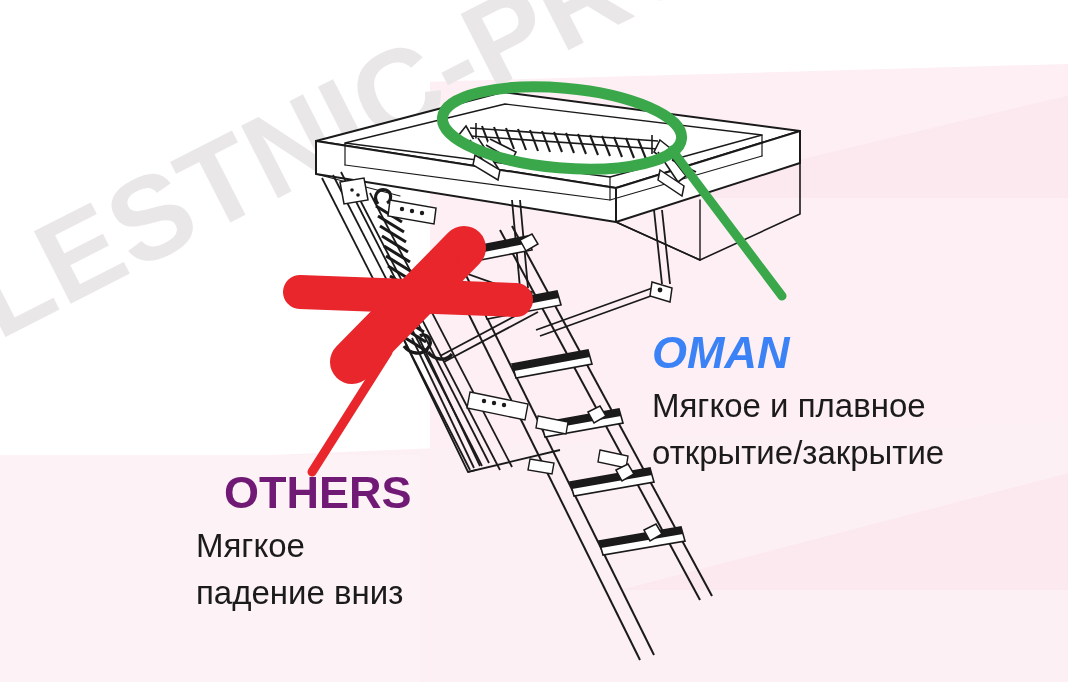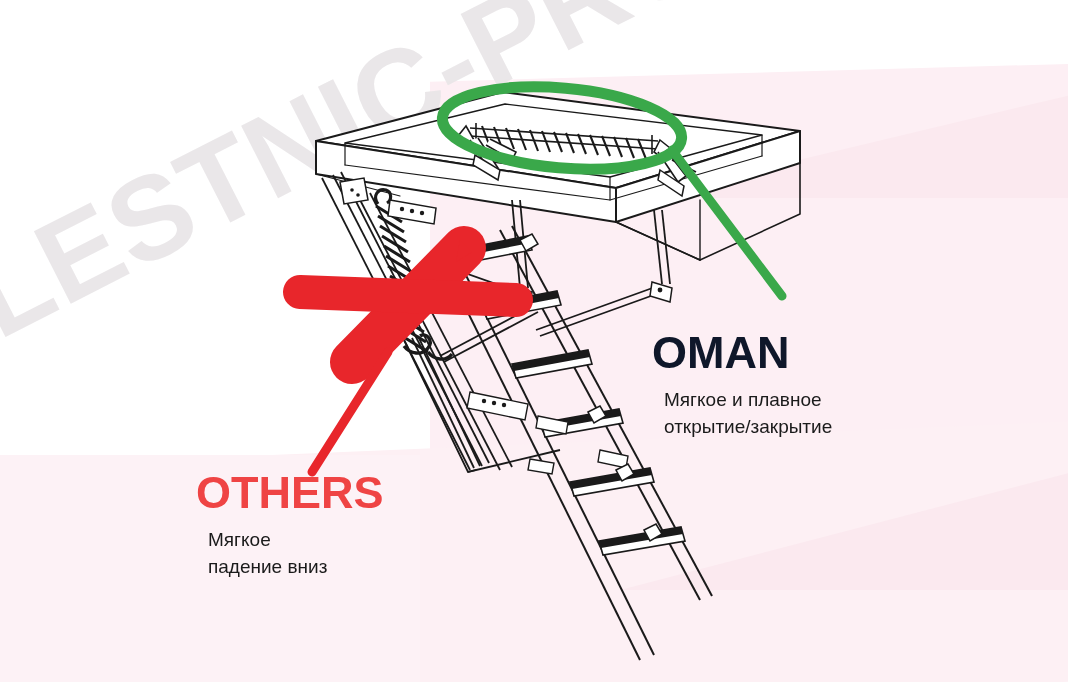--- a/index.html
+++ b/index.html
@@ -103,29 +103,29 @@
     position: absolute;
   }
   .label-title {
     font-family: "Liberation Sans", sans-serif;
     font-weight: 700;
     font-size: 45px;
     line-height: 1.0;
     margin: 0 0 8px 0;
     letter-spacing: 0px;
   }
-  .label-title.green { color: #0f172a; }
-  .label-title.red   { color: #ef4444; }
+  .label-title.green { color: #3b82f6; font-style: italic; }
+  .label-title.red   { color: #701a75; margin-left: 28px; }
   .label-desc {
     font-family: "Liberation Sans", sans-serif;
     font-weight: 400;
-    font-size: 19px;
+    font-size: 33px;
     line-height: 1.42;
     color: #1b1b1b;
-    margin: 12px;
+    margin: 0;
     white-space: pre-line;
   }
 
   #oman-block { left: 652px; top: 330px; }
   #others-block { left: 196px; top: 470px; }
 </style>
 </head>
 <body>
 
 <div id="stage">

